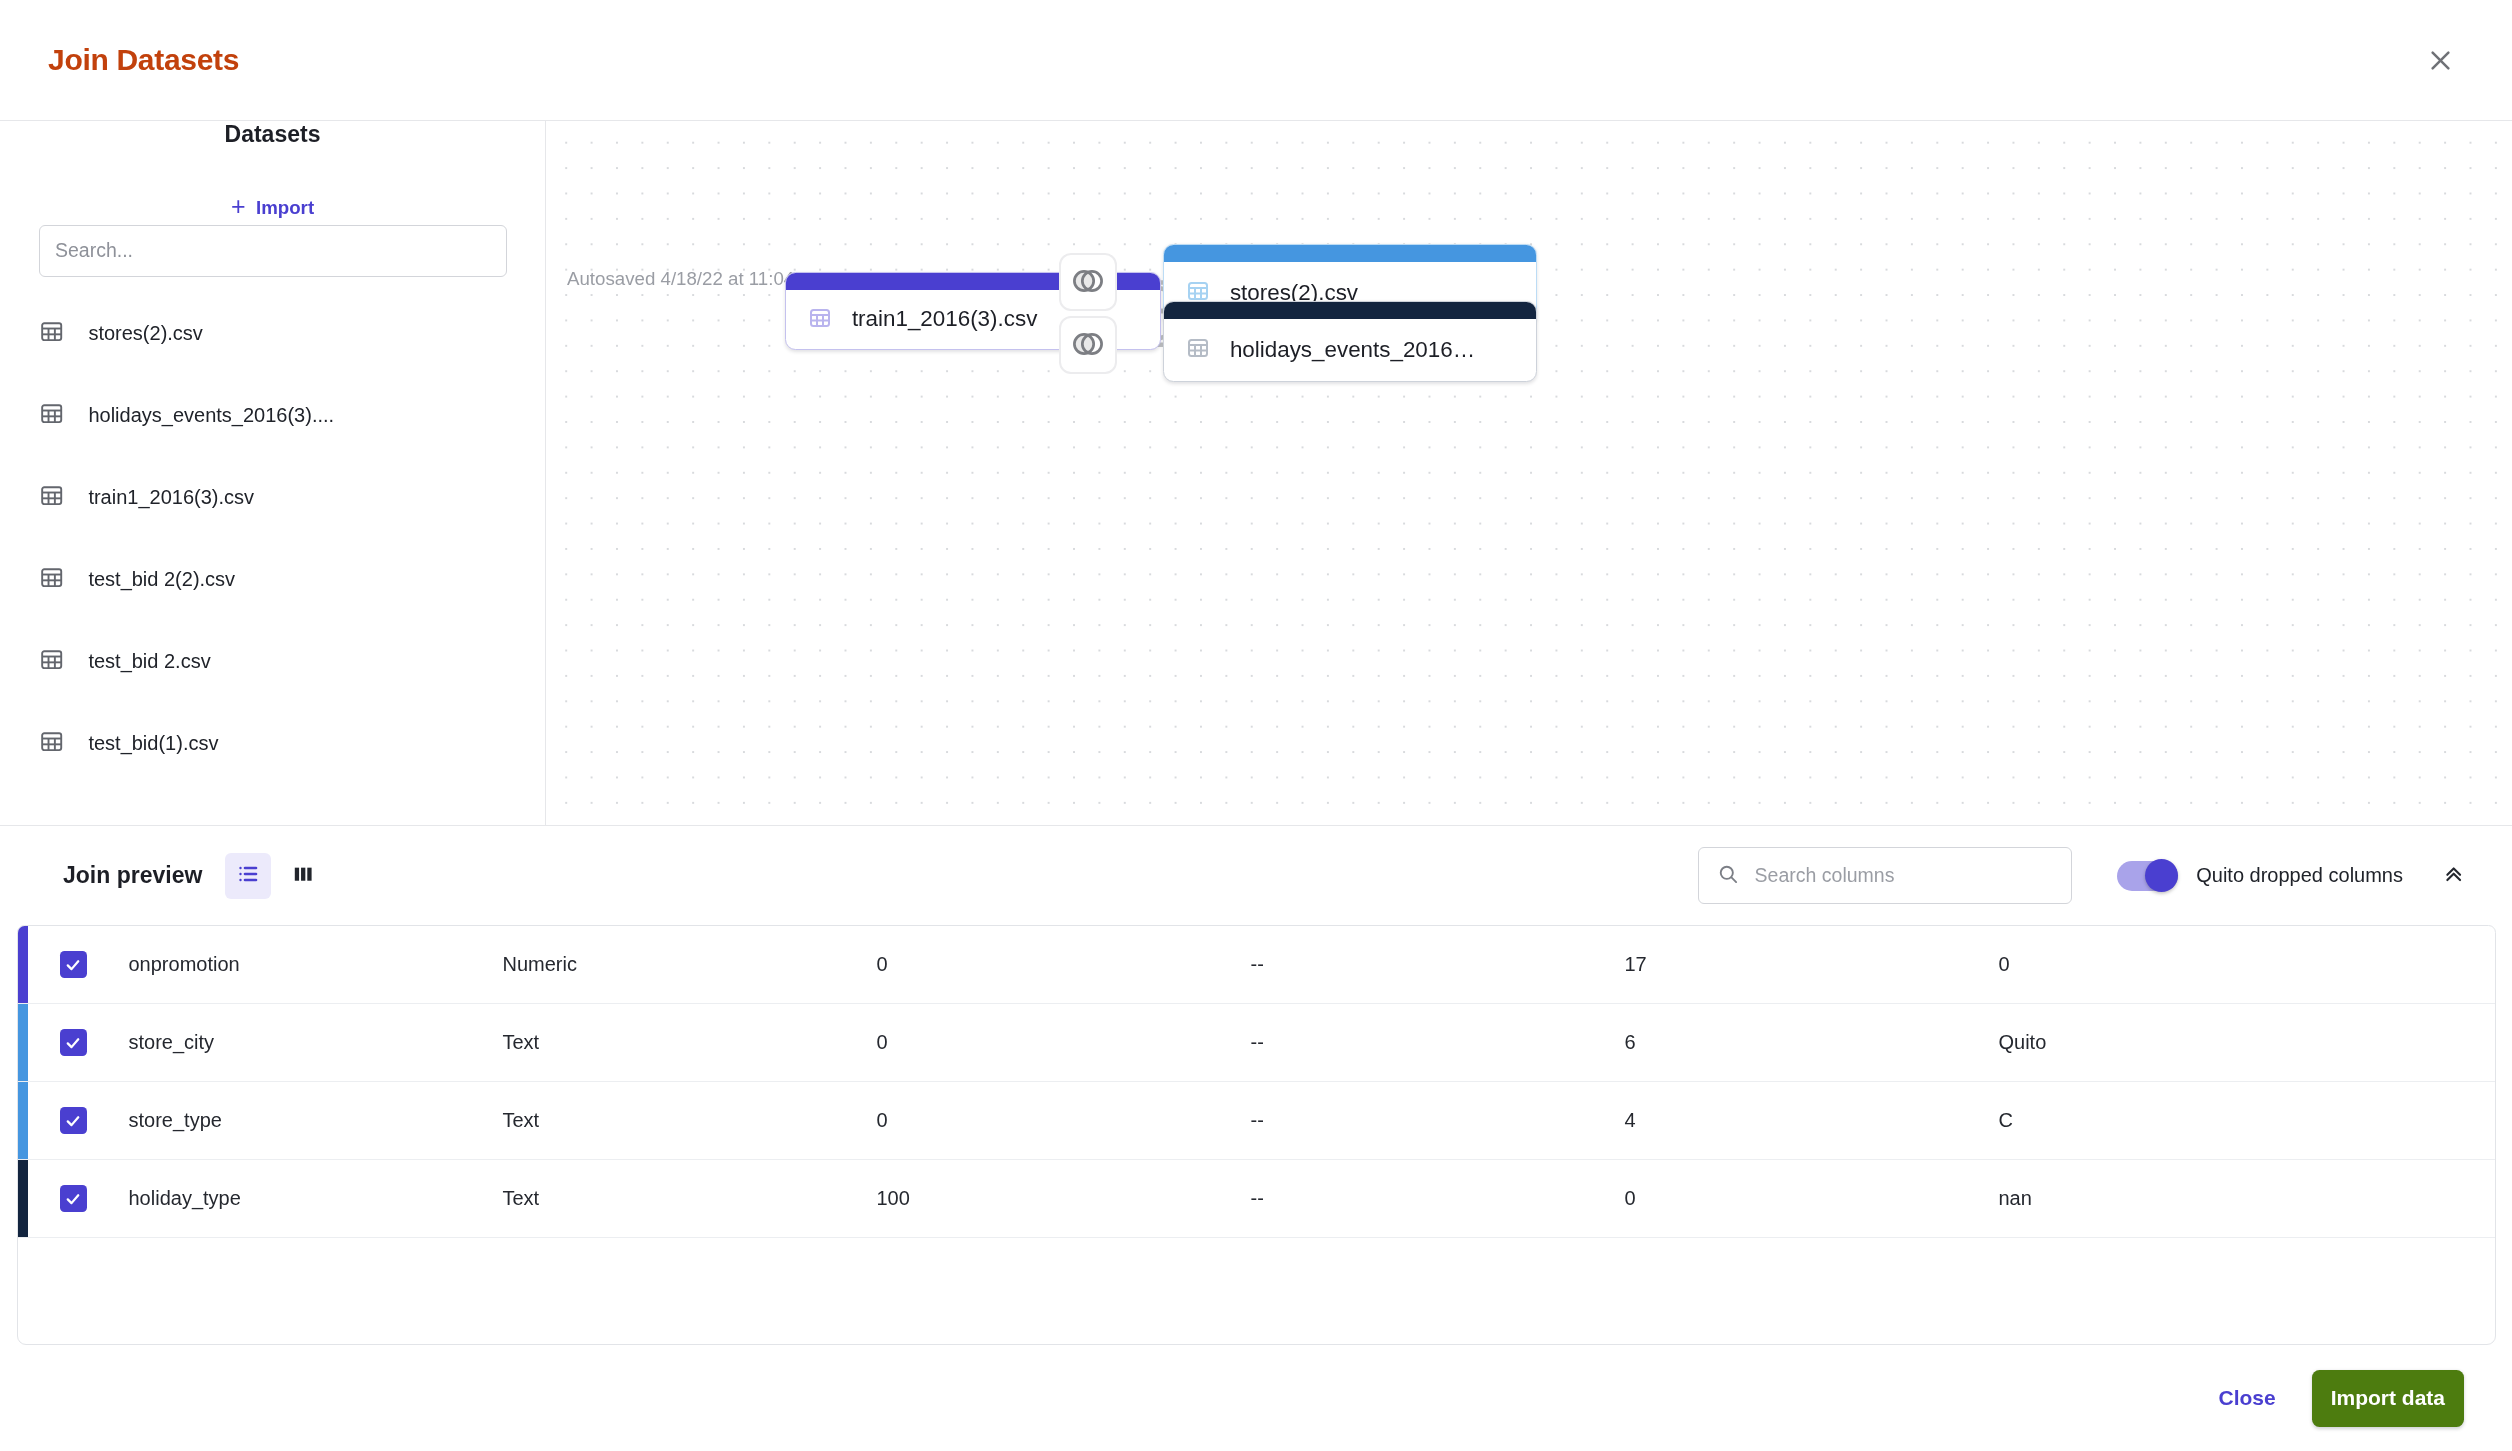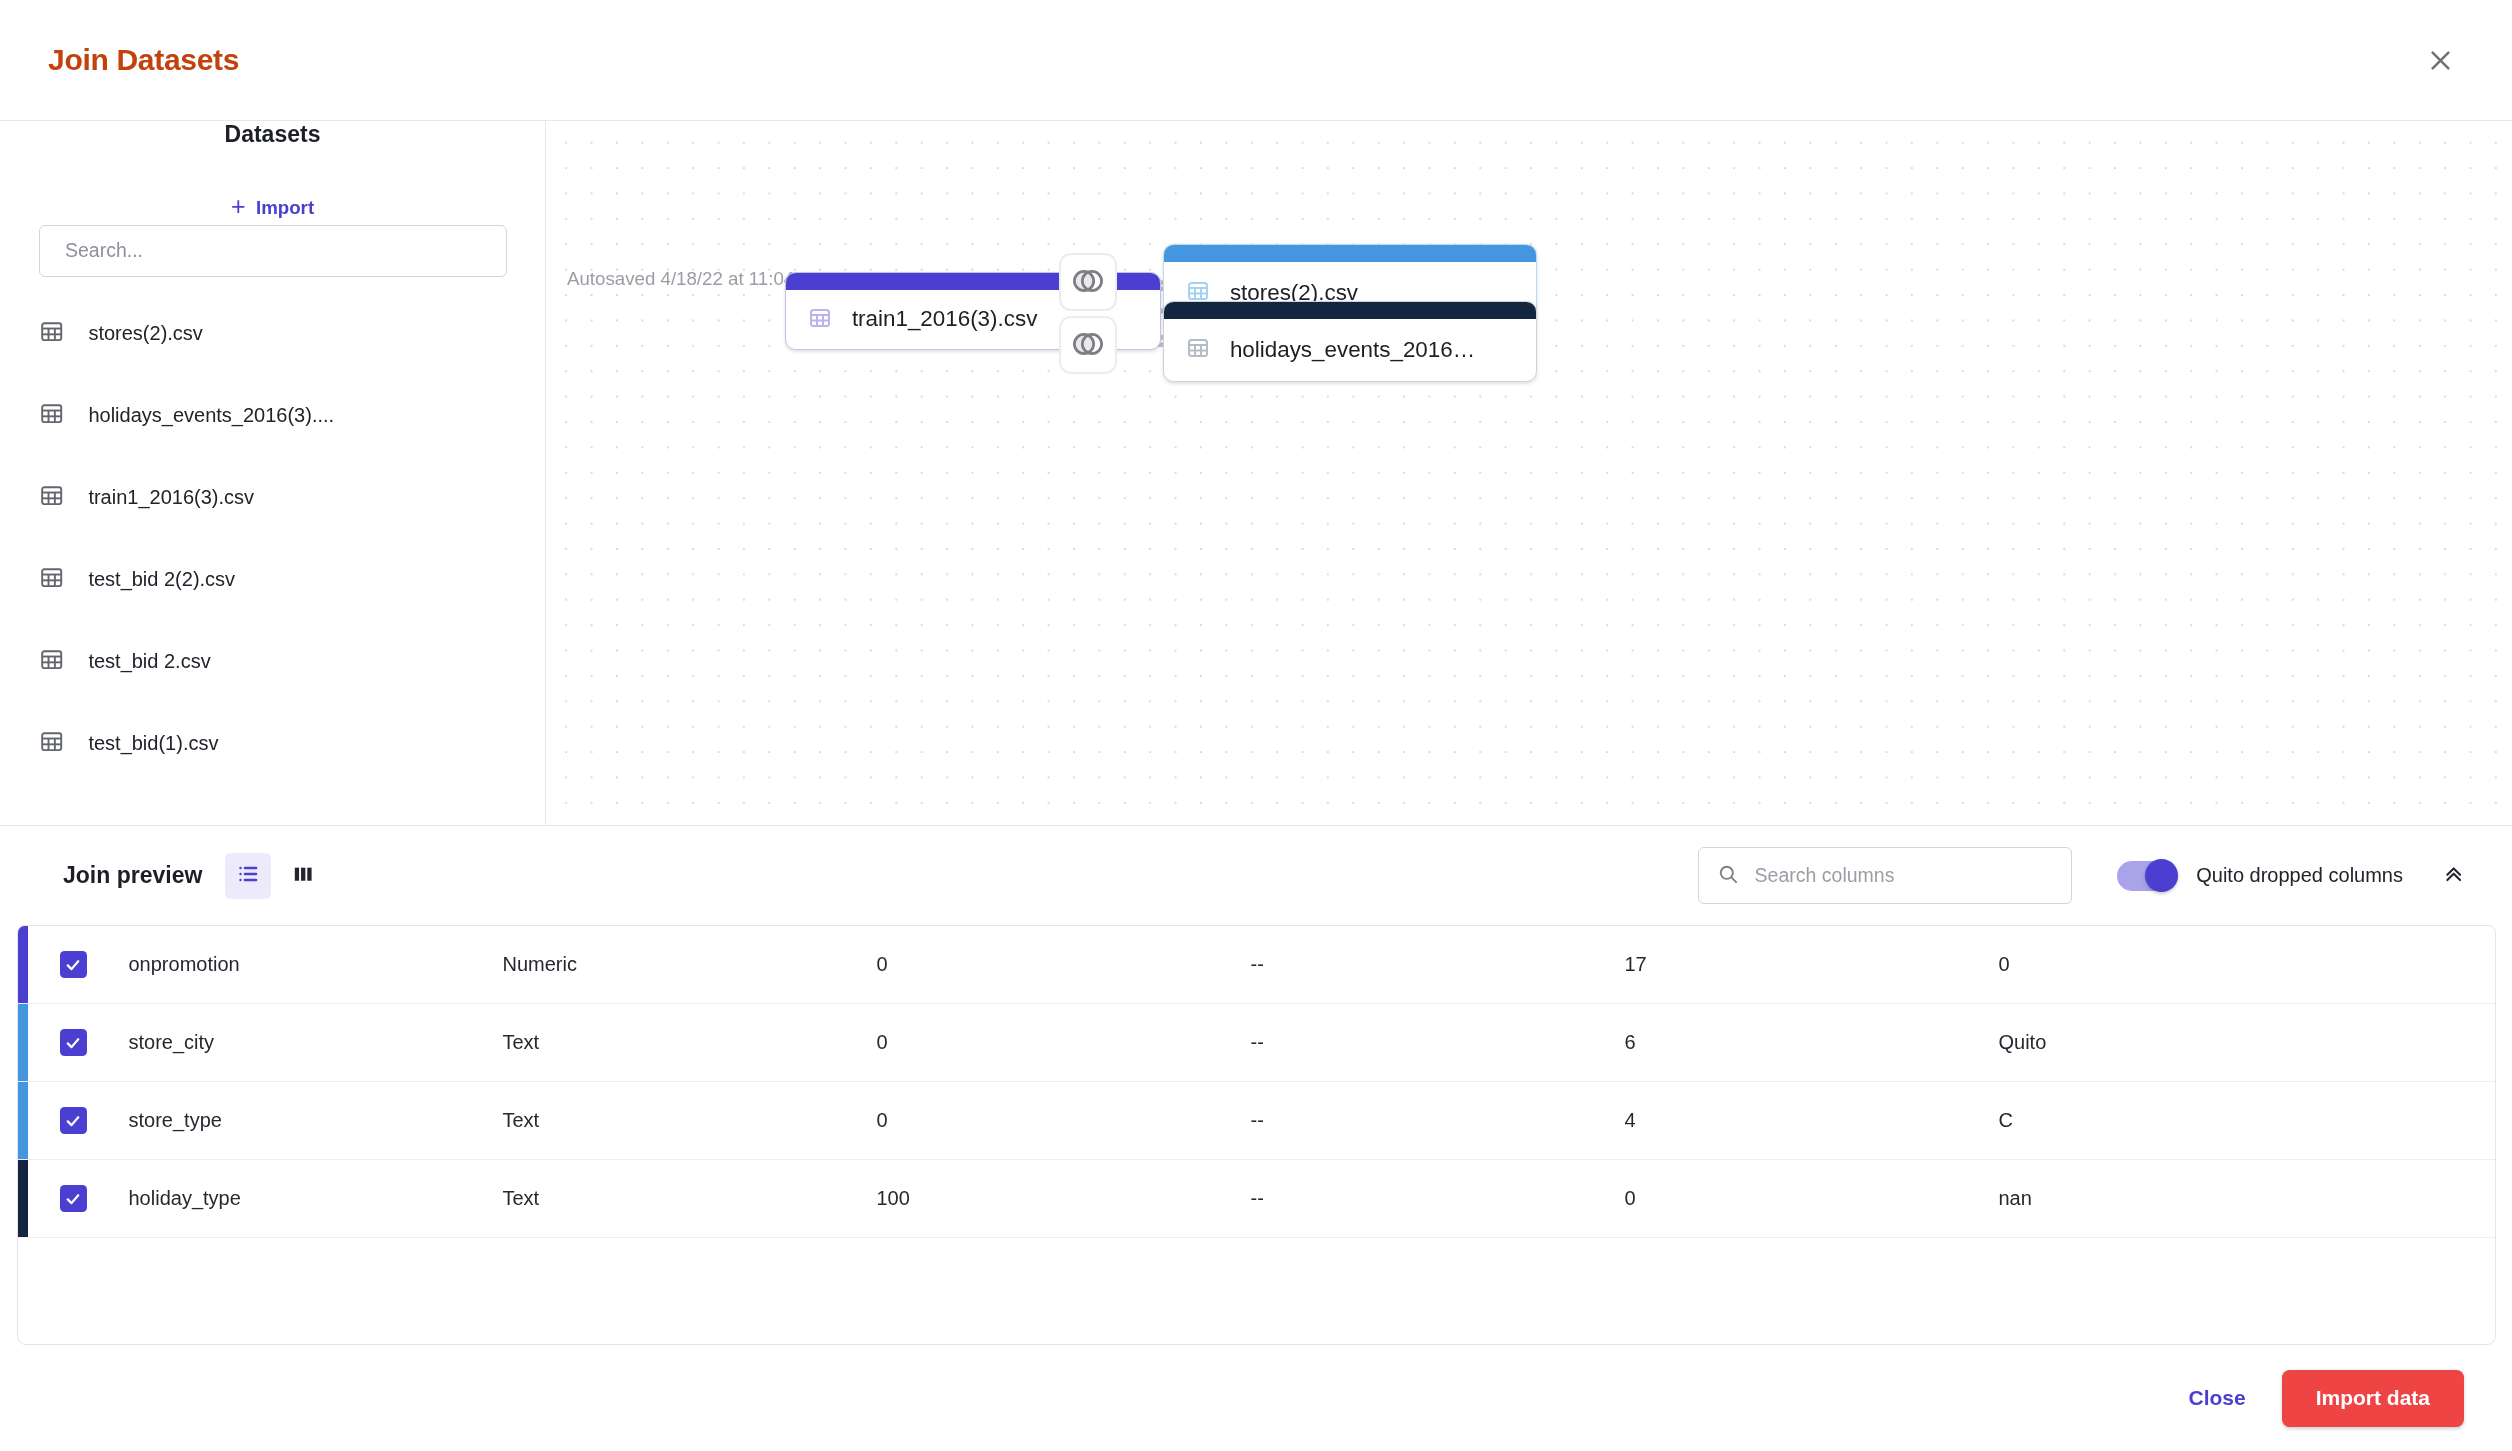--- a/index.html
+++ b/index.html
@@ -44,21 +44,21 @@
   .sidebar-title { font-size: 23px; font-weight: bold; color: #1d1f26; }
   .import-btn {
     display: flex; align-items: center; gap: 10.5px;
     color: #4a3fd0; font-size: 18.7px; font-weight: bold; cursor: pointer;
   }
   .plus-ic { font-size: 25px; font-weight: 400; line-height: 1; position: relative; top: -1.5px; }
 
   .search-box {
     height: 52px; width: 468px;
     border: 1.5px solid #d3d5da; border-radius: 6px;
-    display: flex; align-items: center; padding: 0 25px;
+    display: flex; align-items: center; padding: 0 15px;
     margin-top: 4.5px;
   }
   .search-box input {
     border: 0; outline: 0; width: 100%; height: 100%;
     font-family: "Liberation Sans", sans-serif;
     font-size: 19.5px; color: #30333a; background: transparent;
   }
   .search-box input::placeholder { color: #8e9199; }
 
   .ds-list { margin-top: 30px; }
@@ -175,22 +175,22 @@
   .footer {
     height: 106px; flex: 0 0 106px;
     display: flex; align-items: center; justify-content: flex-end;
     padding: 0 48px; gap: 36px; background: #fff;
   }
   .btn-close-text {
     font-size: 21px; font-weight: bold; color: #4a3fd0; cursor: pointer;
     background: none; border: 0; font-family: "Liberation Sans", sans-serif;
   }
   .btn-primary {
-    background: #ef4444; color: #fff; border: 0; border-radius: 7.5px;
-    font-size: 21px; font-weight: bold; padding: 0 34px; height: 57px;
+    background: #4d7c0f; color: #fff; border: 0; border-radius: 7.5px;
+    font-size: 21px; font-weight: bold; padding: 0 19px; height: 57px;
     cursor: pointer; font-family: "Liberation Sans", sans-serif;
     box-shadow: 0 1.5px 3.7px rgba(22,25,40,.2);
   }
 </style>
 </head>
 <body>
 
 <div class="app">
 
   <div class="titlebar">

